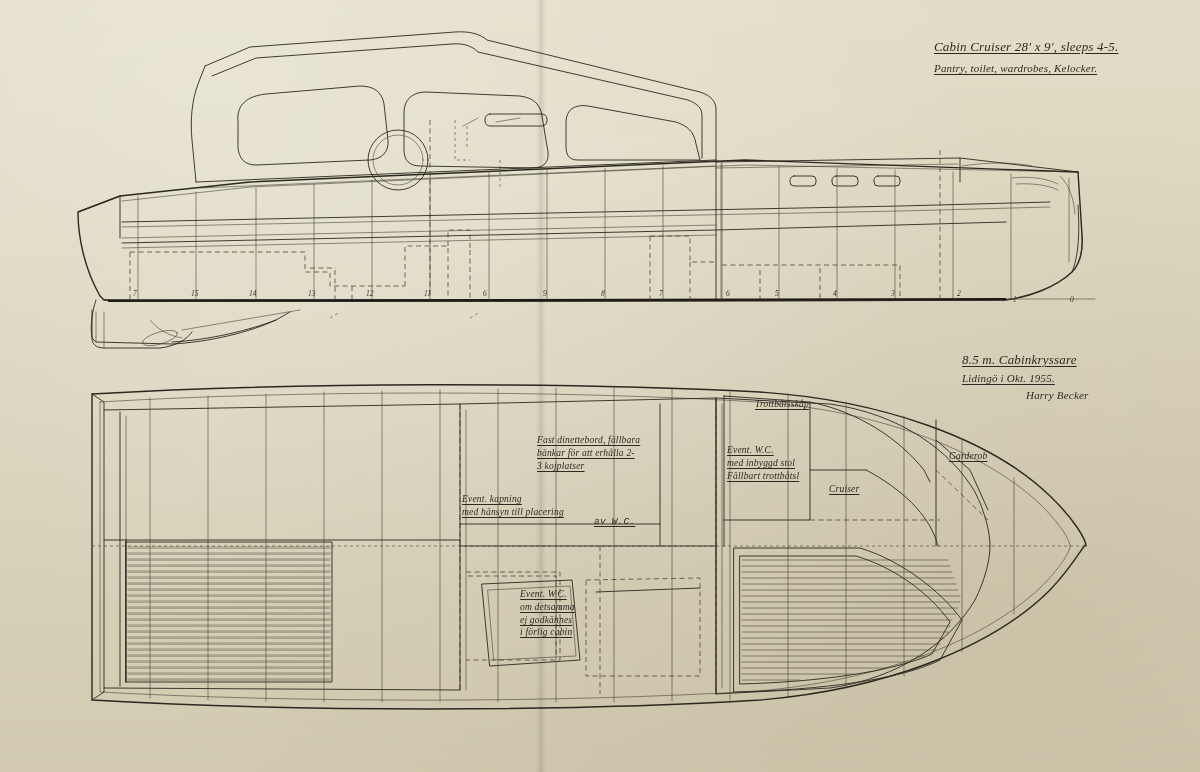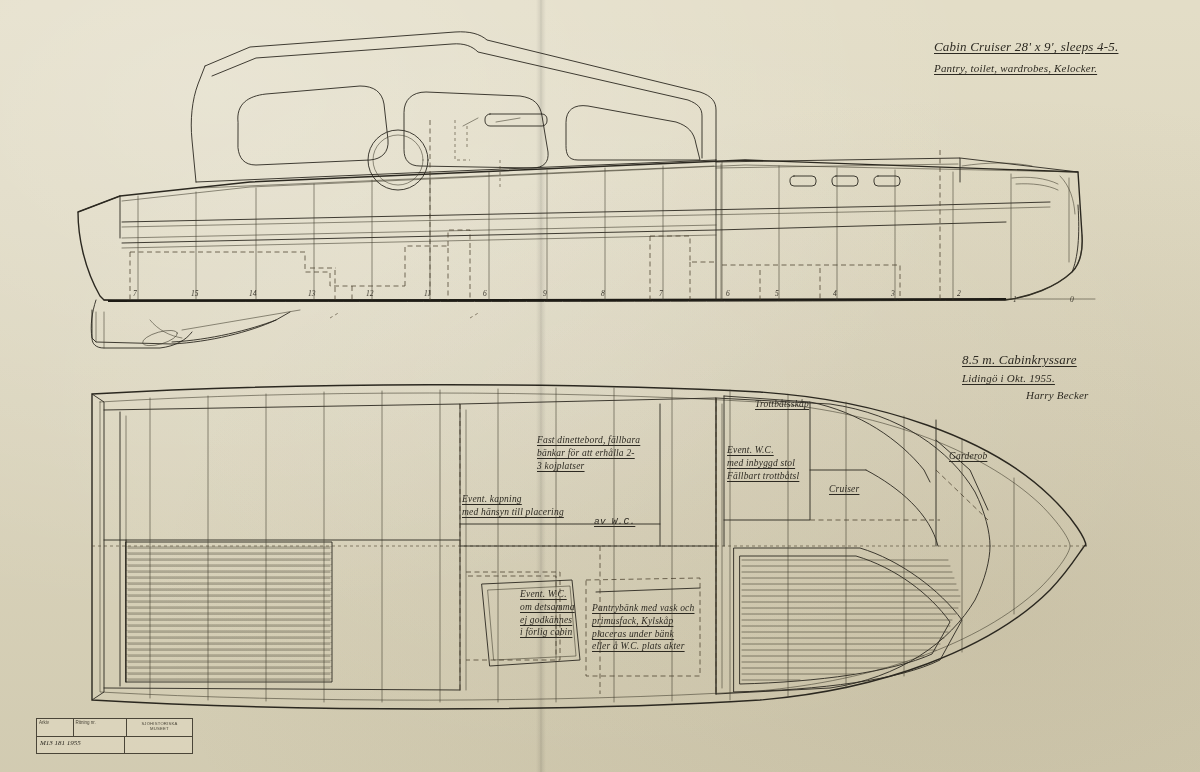--- a/index.html
+++ b/index.html
@@ -426,31 +426,15 @@
 
   <div class="handw t-note" style="left: 829px; top: 483px; white-space: pre;">Cruiser</div>
 
   <div class="handw t-note" style="left: 949px; top: 450px; white-space: pre; text-decoration: underline;">Garderob</div>
 
   <div class="handw t-note" style="left: 520px; top: 588px; white-space: pre;">Event. W.C.
 om detsamma
 ej godkännes
 i förlig cabin</div>
 
-  <div class="handw t-note" style="left: 592px; top: 602px; white-space: pre;">Pantrybänk med vask och
-primusfack, Kylskåp
-placeras under bänk
-eller å W.C. plats akter</div>
-
-  <div id="stamp">
-    <div class="row">
-      <div class="cell c1">Arkiv</div>
-      <div class="cell c2">Ritning nr.</div>
-      <div class="cell c3" style="white-space:pre-line; padding-top:3px;">SJÖHISTORISKA
-MUSEET</div>
-    </div>
-    <div class="row rowb">
-      <div class="cell c1 handnum" style="width:86px;">M13 181 1955</div>
-      <div class="cell c3"></div>
-    </div>
-  </div>
+
 
 </div>
 
 </body></html>

